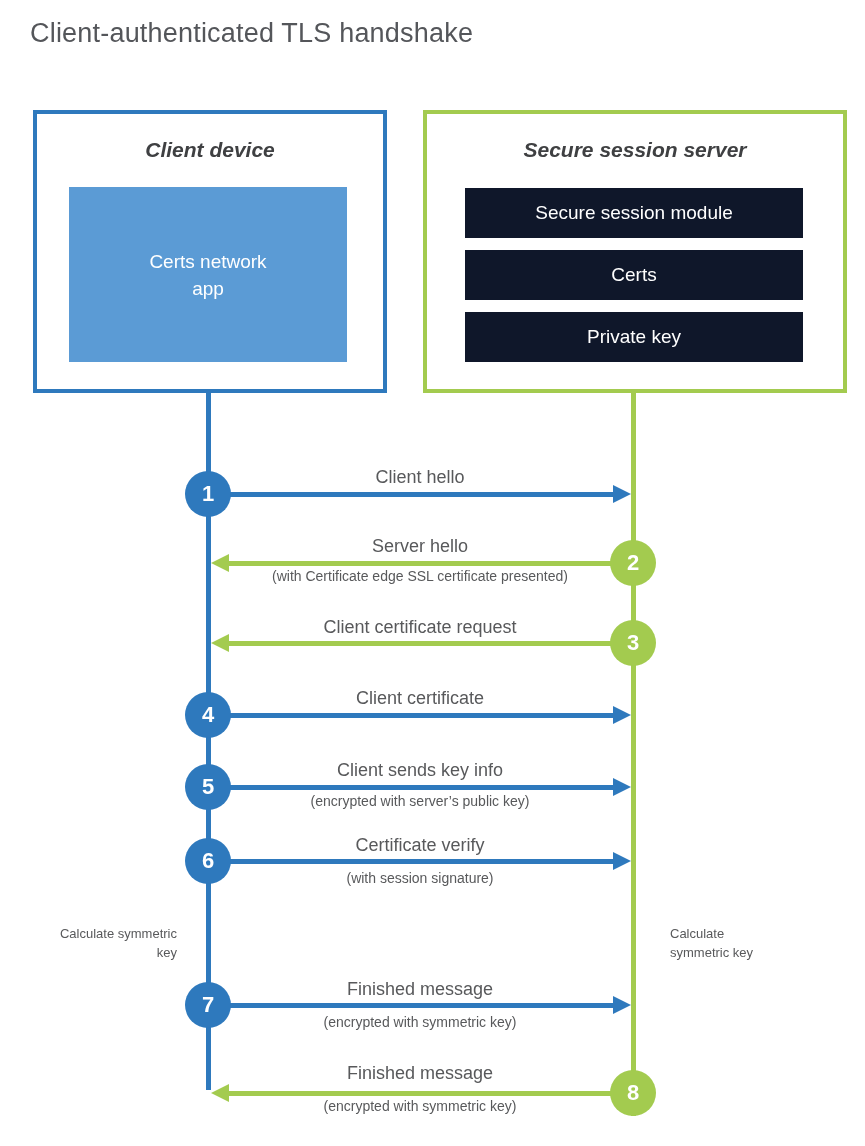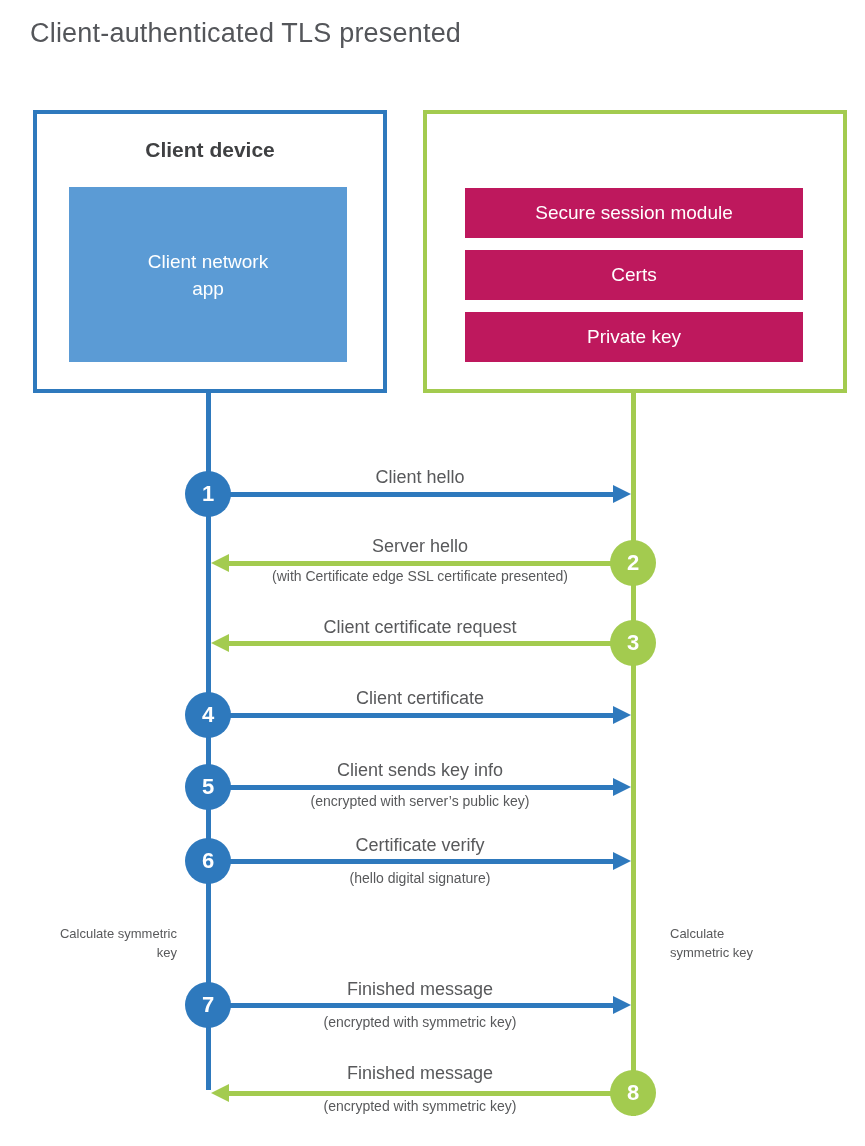--- a/index.html
+++ b/index.html
@@ -10,30 +10,30 @@
   .title{
     position:absolute;left:30px;top:18px;font-size:27px;font-weight:300;
     color:#54565a;letter-spacing:0.2px;
   }
   
   .actor-box{position:absolute;top:110px;height:283px;background:#ffffff;box-sizing:border-box;}
   .actor-box.client{left:33px;width:354px;border:4px solid #2e79bd;}
   .actor-box.server{left:423px;width:424px;border:4px solid #a3cb4f;}
   .actor-title{
     position:absolute;left:0;right:0;top:24px;text-align:center;
-    font-size:21px;font-weight:bold;color:#3f4042;
+    font-size:21px;font-weight:bold;color:#3f4042;font-style:italic;
   }
   .inner-rect{
     position:absolute;left:32px;top:73px;width:278px;height:175px;background:#5b9bd5;
     display:flex;align-items:center;justify-content:center;text-align:center;
     color:#ffffff;font-size:19px;line-height:27px;
   }
   .inner-rect span{display:block;max-width:150px;}
   .module-bar{
-    position:absolute;left:38px;width:338px;height:50px;background:#be185d;
+    position:absolute;left:38px;width:338px;height:50px;background:#0f172a;
     display:flex;align-items:center;justify-content:center;
     color:#ffffff;font-size:19px;
   }
   
   .lifeline{position:absolute;width:5px;}
   .lifeline.blue{left:206px;top:393px;height:697px;background:#2e79bd;}
   .lifeline.green{left:631px;top:393px;height:723px;background:#a3cb4f;}
   
   .circle{
     position:absolute;width:46px;height:46px;border-radius:50%;
@@ -61,30 +61,31 @@
   .note{position:absolute;font-size:13px;line-height:19px;color:#58595b;}
   .note.decrypt{left:655px;top:750px;width:170px;font-size:14.5px;line-height:18px;}
   .note.calc-left{left:57px;top:924px;width:120px;text-align:right;}
   .note.calc-right{left:670px;top:924px;width:110px;text-align:left;}
 </style>
 </head>
 <body>
 
 <div class="canvas">
 
-  <div class="title">Client-authenticated TLS presented</div>
+  <div class="title">Client-authenticated TLS handshake</div>
 
   <div class="actor-box client">
     <div class="actor-title">Client device</div>
     <div class="inner-rect">
-      <span>Client network app</span>
+      <span>Certs network app</span>
     </div>
   </div>
 
   <div class="actor-box server">
+    <div class="actor-title">Secure session server</div>
     <div class="module-bar" style="top:74px">Secure session module</div>
     <div class="module-bar" style="top:136px">Certs</div>
     <div class="module-bar" style="top:198px">Private key</div>
   </div>
 
   <div class="lifeline blue"></div>
   <div class="lifeline green"></div>
 
   <div>
     <div class="shaft blue" style="left:228px;top:492px;width:385px"></div>
@@ -121,21 +122,21 @@
     <div class="circle blue" style="left:185px;top:764px">5</div>
     <div class="msg" style="top:760px">Client sends key info</div>
     <div class="submsg" style="top:793px">(encrypted with server’s public key)</div>
   </div>
 
   <div>
     <div class="shaft blue" style="left:228px;top:859px;width:385px"></div>
     <div class="head right" style="left:613px;top:852px"></div>
     <div class="circle blue" style="left:185px;top:838px">6</div>
     <div class="msg" style="top:835px">Certificate verify</div>
-    <div class="submsg" style="top:870px">(hello digital signature)</div>
+    <div class="submsg" style="top:870px">(with session signature)</div>
   </div>
 
   <div>
     <div class="shaft blue" style="left:228px;top:1003px;width:385px"></div>
     <div class="head right" style="left:613px;top:996px"></div>
     <div class="circle blue" style="left:185px;top:982px">7</div>
     <div class="msg" style="top:979px">Finished message</div>
     <div class="submsg" style="top:1014px">(encrypted with symmetric key)</div>
   </div>
 

